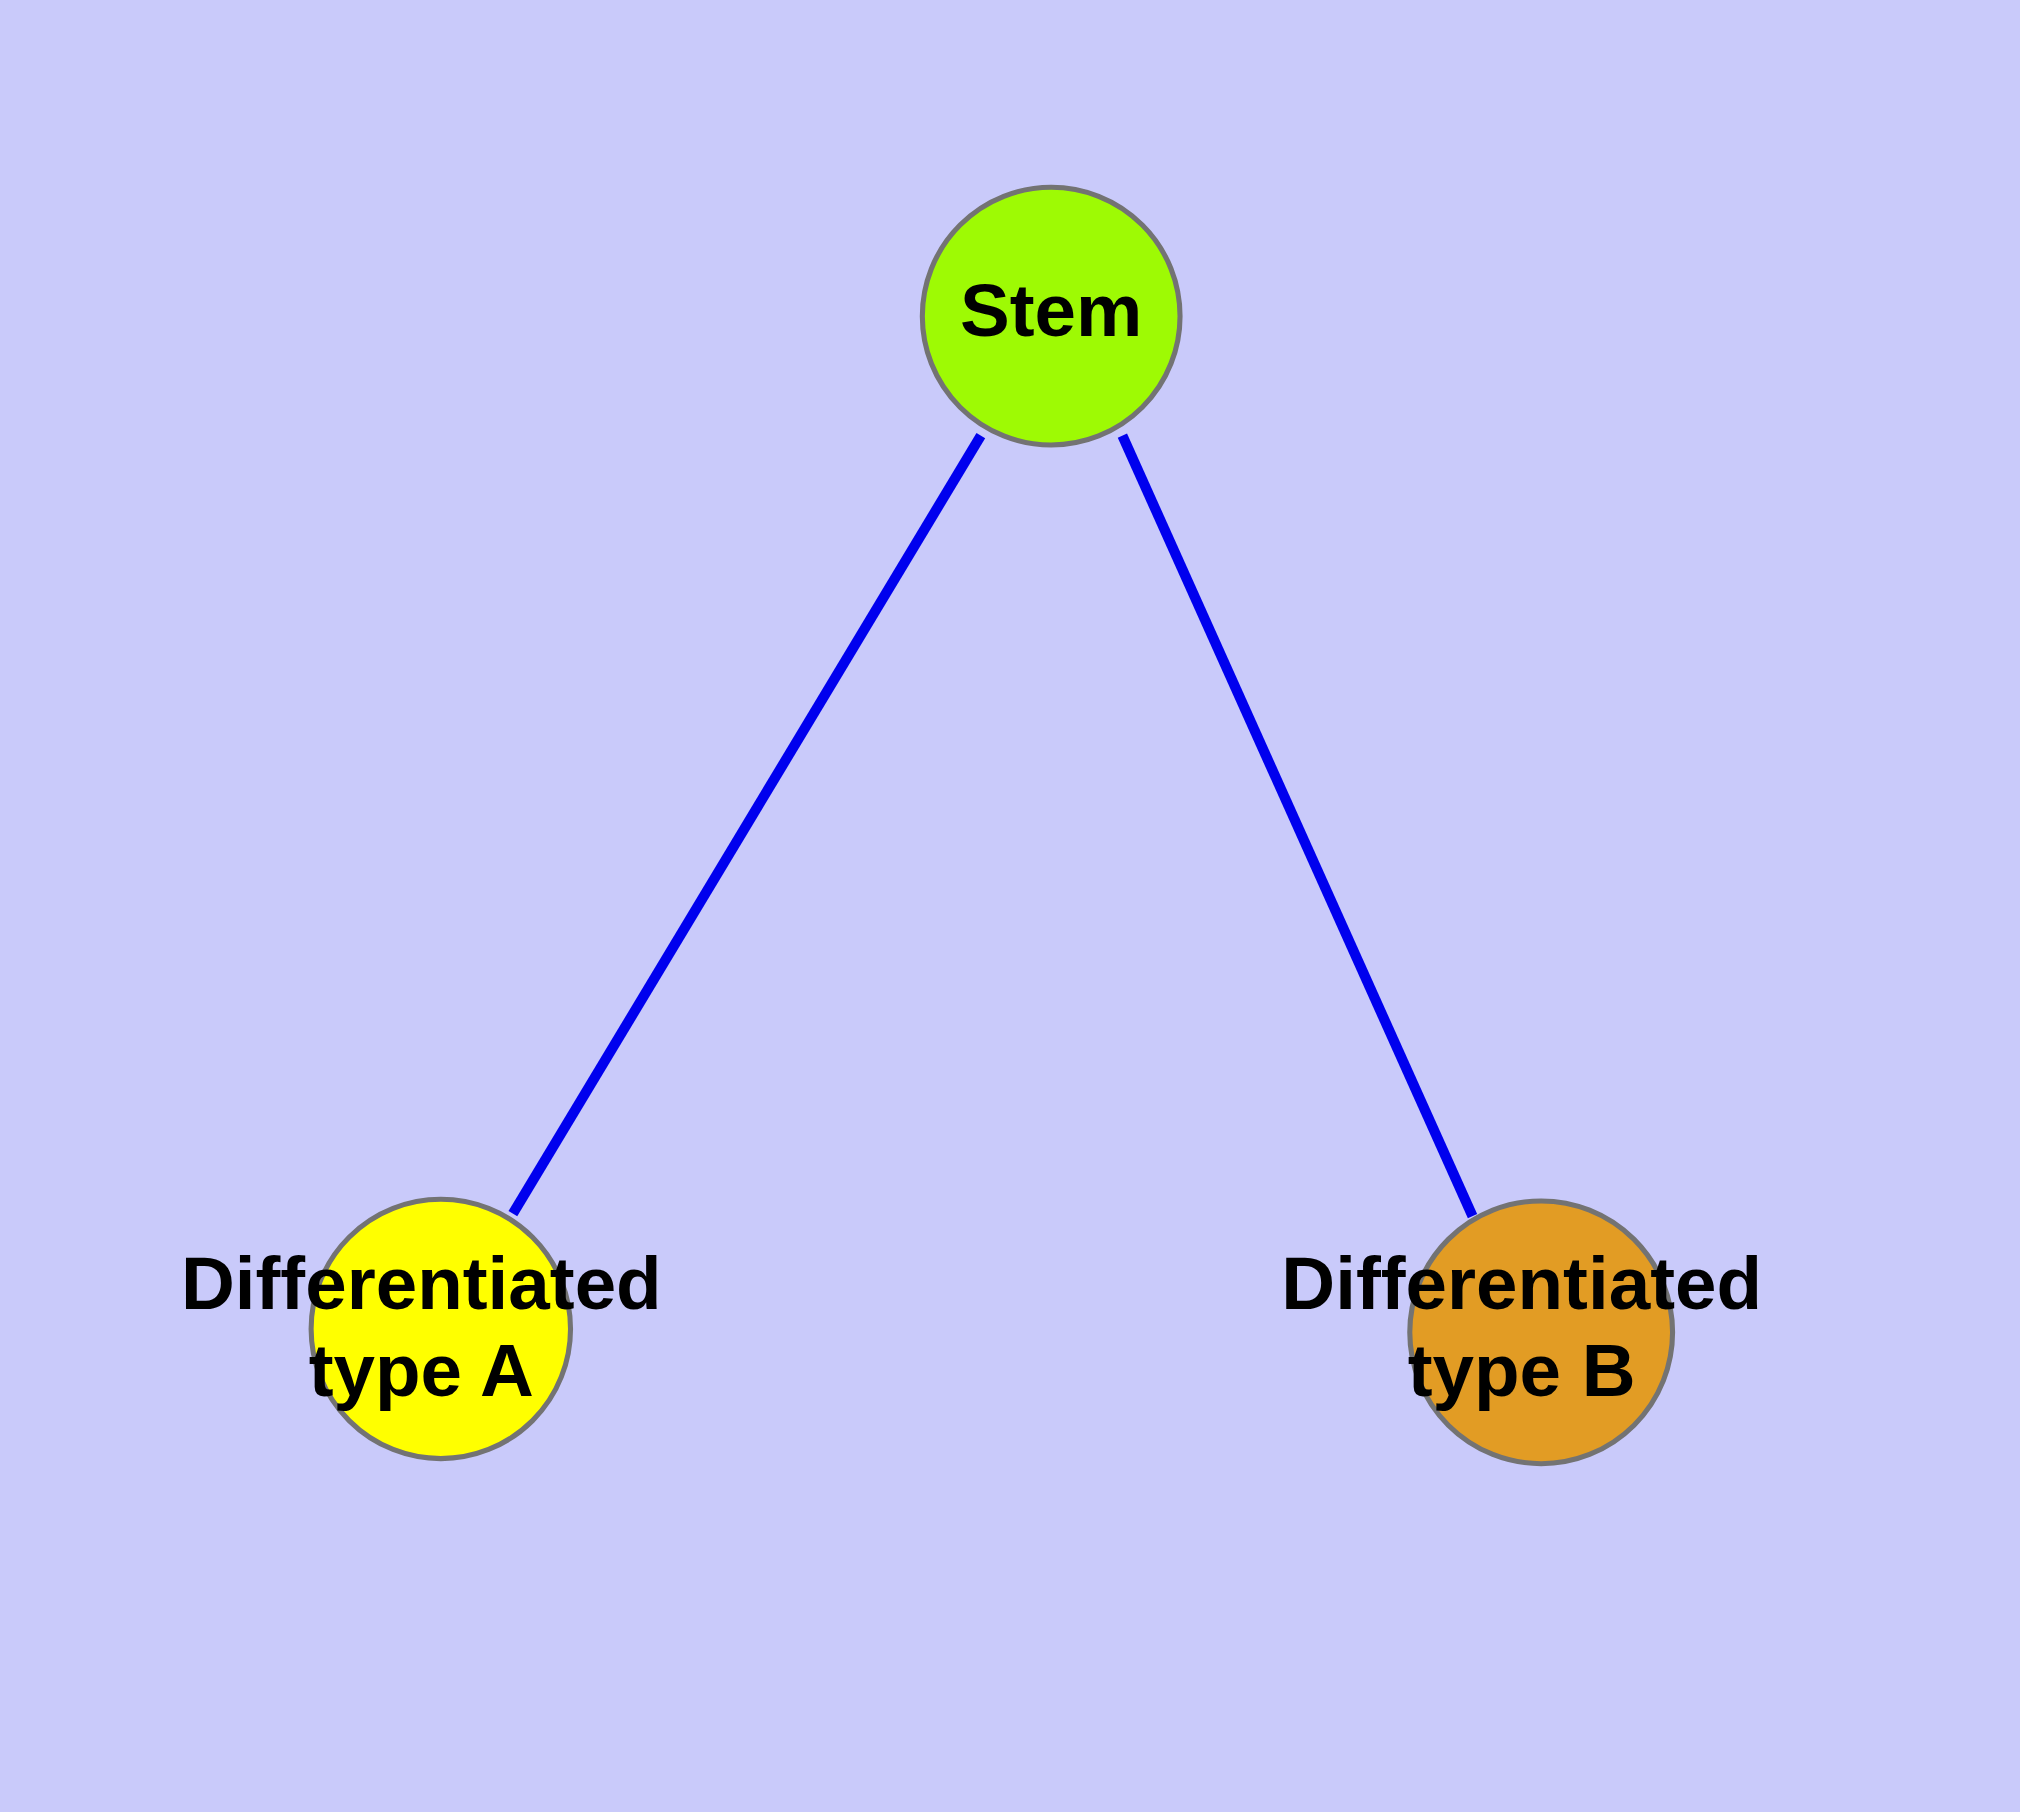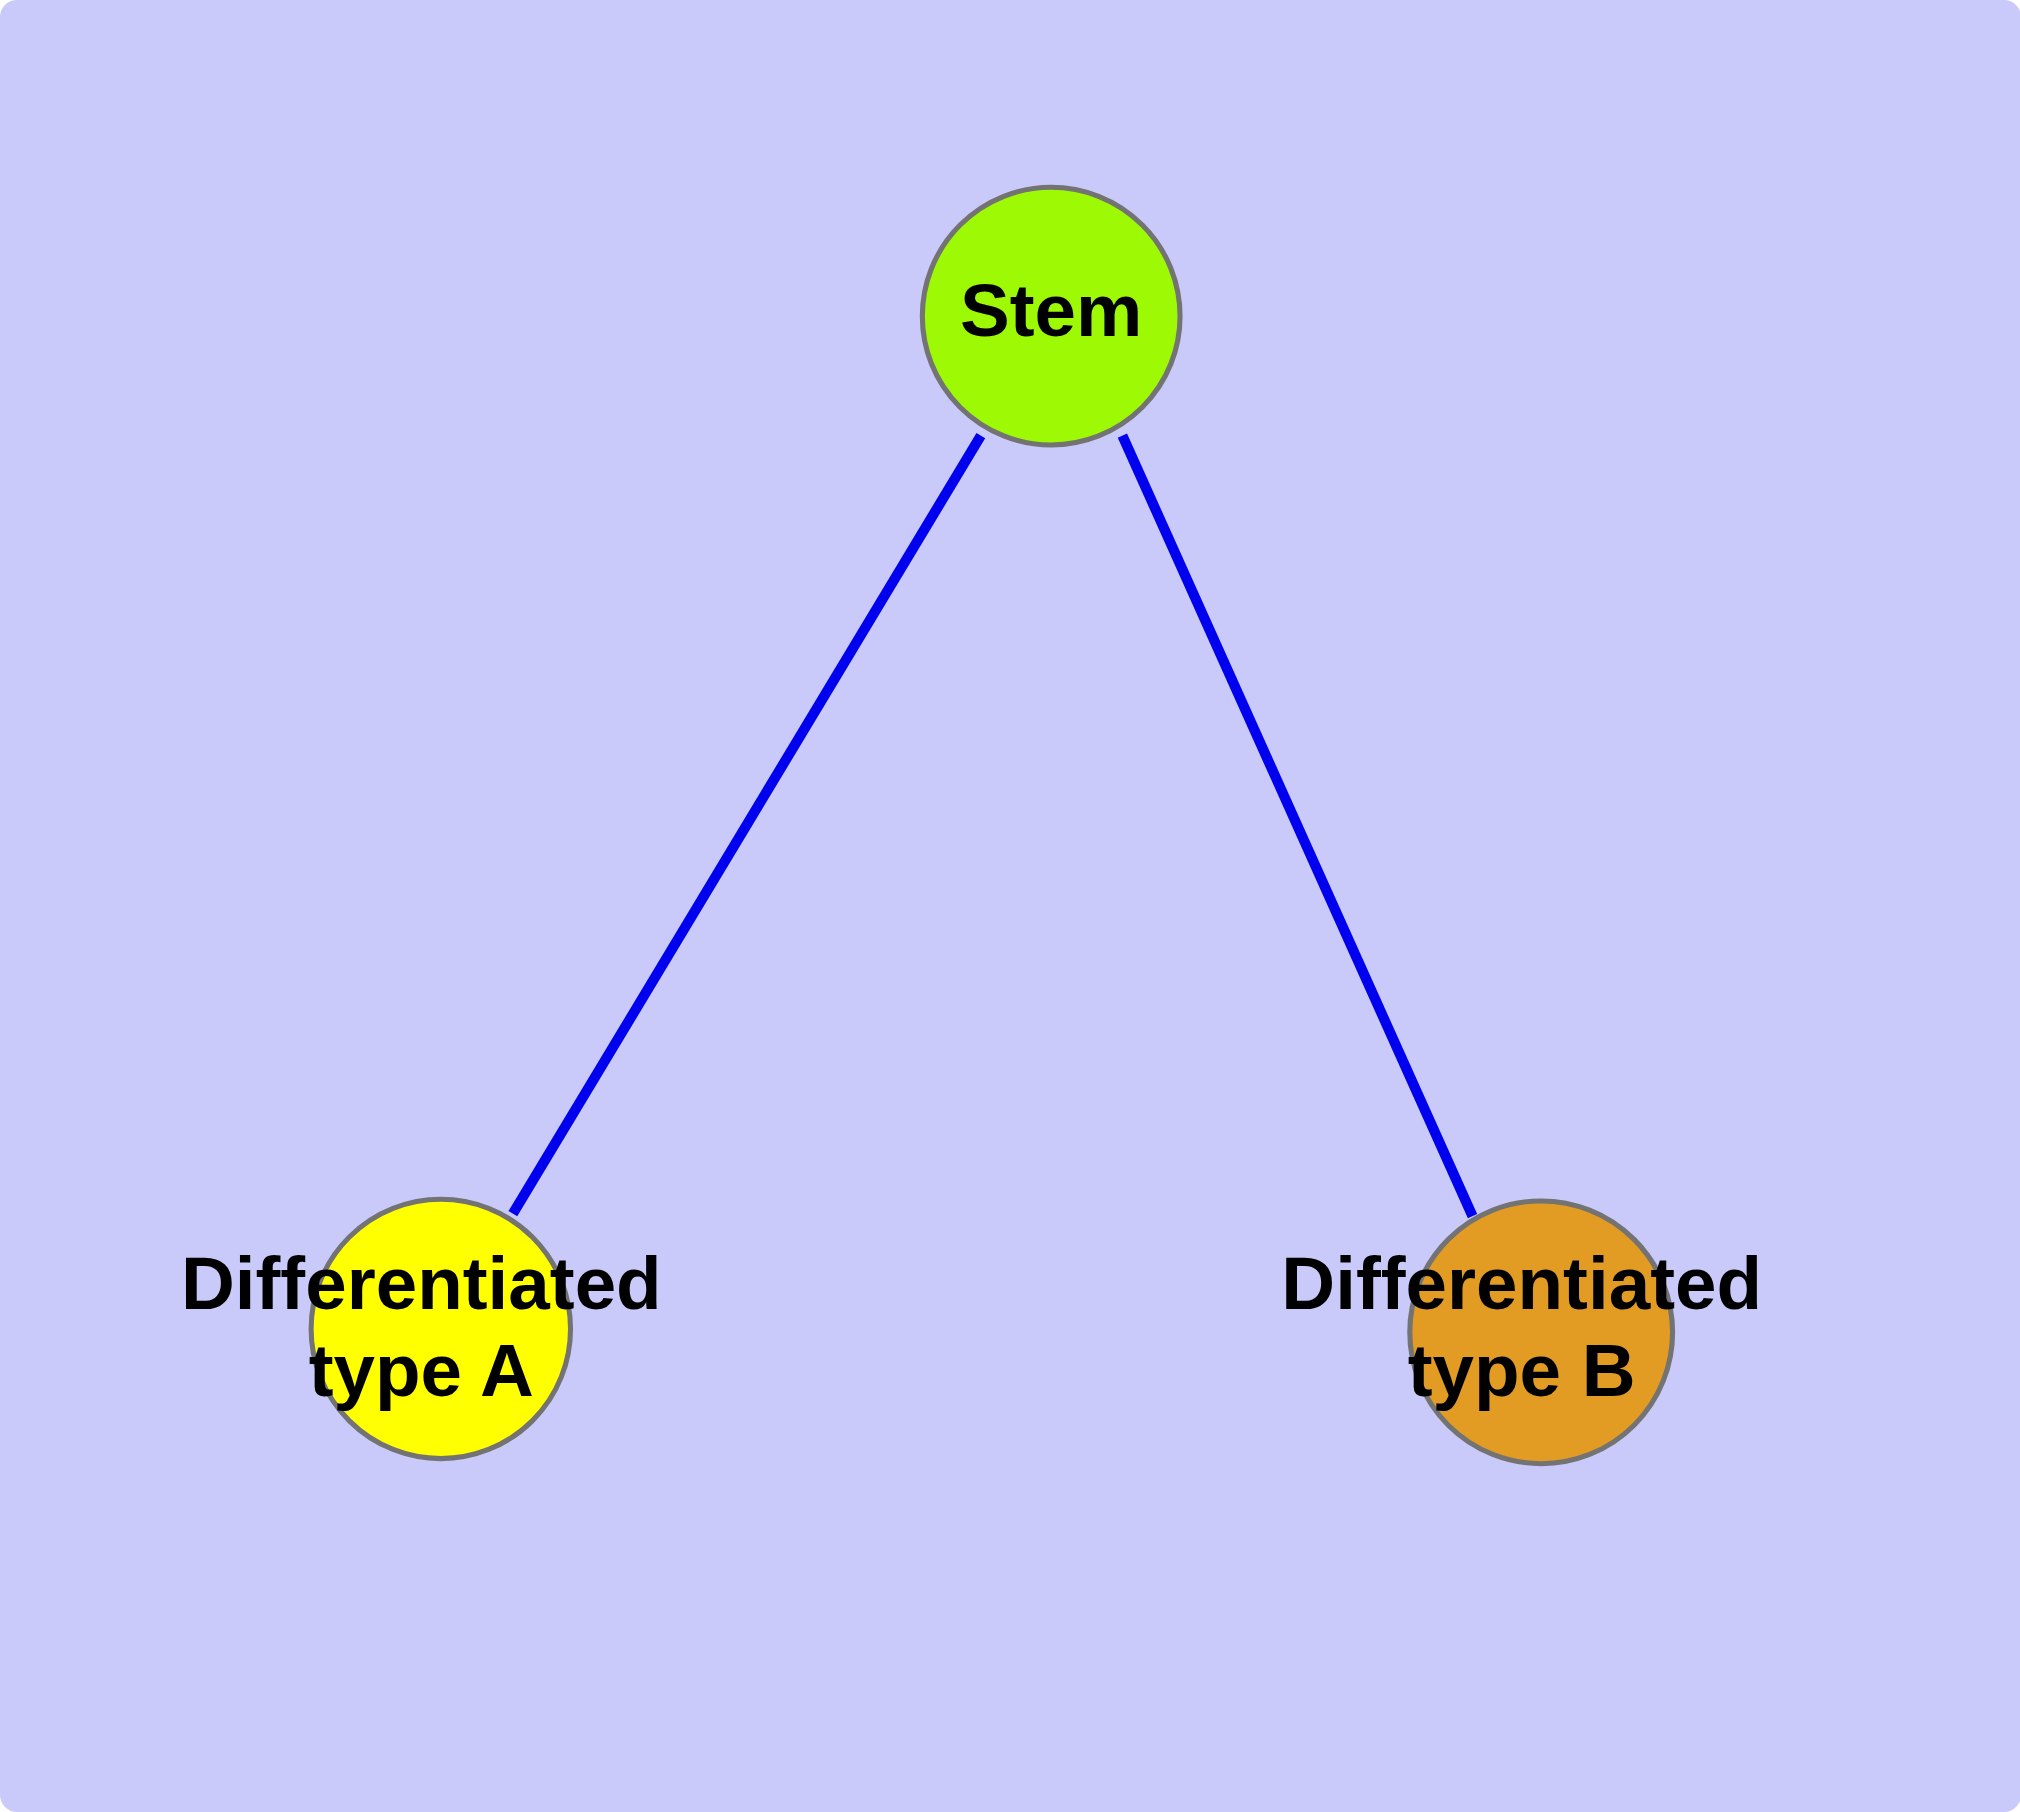--- a/index.html
+++ b/index.html
@@ -39,21 +39,21 @@
     font-weight: bold;
     fill: #000000;
     text-anchor: middle;
     dominant-baseline: middle;
     paint-order: normal;
   }
 </style>
 </head>
 <body>
 
-<div id="canvas" style="width: 2021px; height: 1812px; border-radius: 17px;">
+<div id="canvas" style="width: 2021px; height: 1812px;">
 
   <div id="bg-layer" style="background: rgb(201, 202, 250);"></div>
 
   <svg id="graph-svg" viewBox="0 0 2384 2138" preserveAspectRatio="none" xmlns="http://www.w3.org/2000/svg" style="width: 2021px; height: 1812px;">
 
     <g>
       <line class="edge-line" x1="1157" y1="514" x2="605" y2="1432" stroke="#0000ee" stroke-width="12"></line>
       <line class="edge-line" x1="1324" y1="514" x2="1737" y2="1435" stroke="#0000ee" stroke-width="12"></line>
     </g>
 

